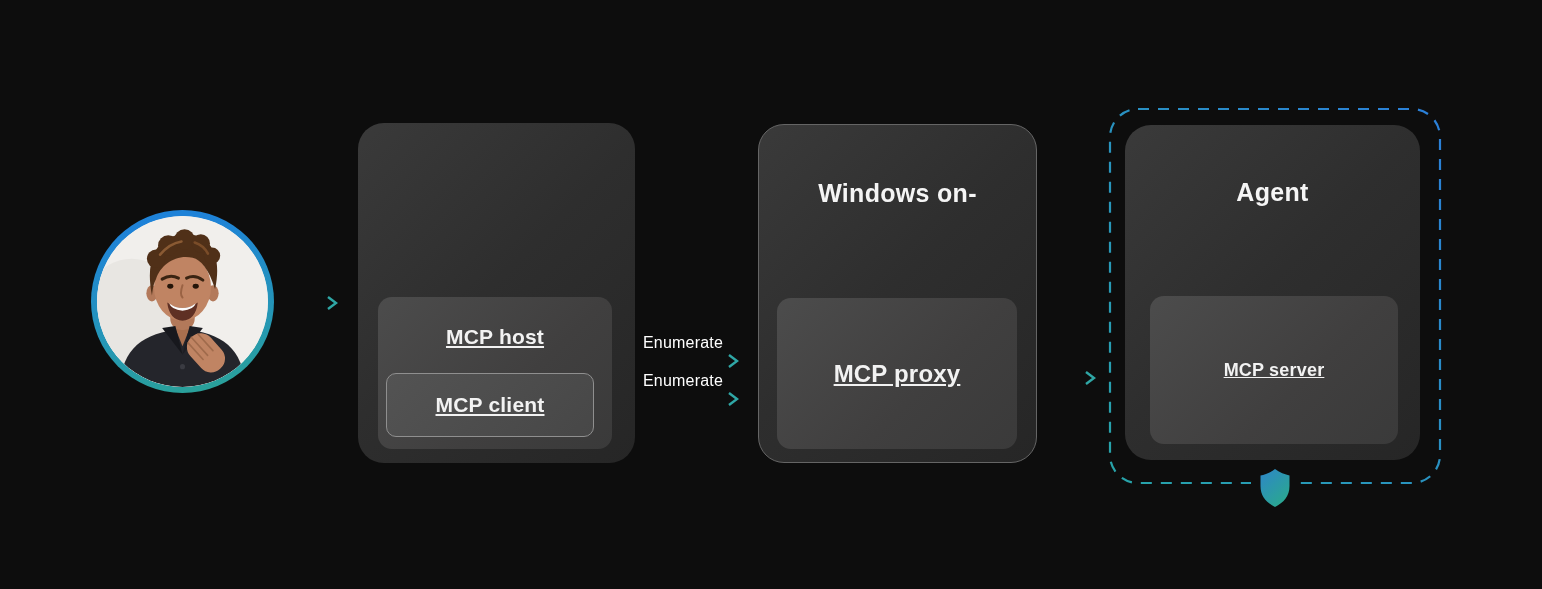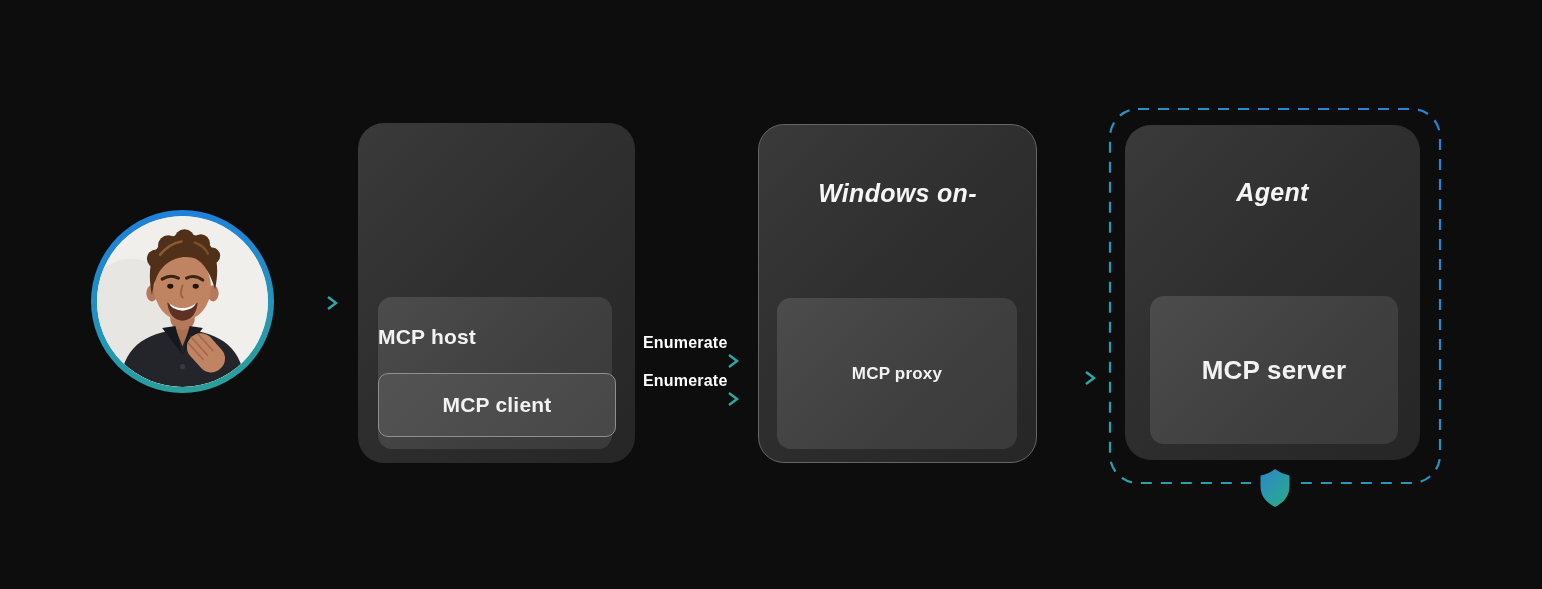--- a/index.html
+++ b/index.html
@@ -30,30 +30,30 @@
     background:linear-gradient(135deg,#4c4c4c 0%,#403f3f 60%,#3a3a3a 100%);
     border-radius:14px;box-sizing:border-box;
   }
   .client-box{
     background:linear-gradient(135deg,#535353 0%,#474747 100%);
     border:1px solid #8f8f8f;border-radius:10px;box-sizing:border-box;
     display:flex;align-items:center;justify-content:center;
   }
   .box-title{
     width:100%;text-align:center;color:#f5f5f5;font-size:25px;font-weight:700;
-    letter-spacing:.3px;line-height:35px;font-style:italic;
+    letter-spacing:.3px;line-height:35px;
   }
   .box-label{
-    color:#f2f2f2;font-size:21px;font-weight:700;letter-spacing:.2px;
+    color:#f2f2f2;font-size:21px;font-weight:700;letter-spacing:.2px;text-align:center;text-decoration:underline;
   }
   .center-flex{display:flex;align-items:center;justify-content:center;}
 
   
   .edge-label{
-    color:#ffffff;font-size:16px;font-weight:700;letter-spacing:.2px;line-height:19px;
+    color:#ffffff;font-size:16px;font-weight:400;letter-spacing:.2px;line-height:19px;
   }
   svg{display:block;}
 </style>
 </head>
 <body>
 
 <div class="stage">
 
   <svg width="0" height="0" style="position:absolute">
     <defs>
@@ -130,21 +130,21 @@
 
   <svg class="abs" style="left:286px;top:293px" width="56" height="20">
     <path d="M 2 10 H 42" stroke="url(#arrowGrad)" stroke-width="2.4" fill="none"></path>
     <path d="M 42 4 L 50 10 L 42 16" stroke="#2fa7a6" stroke-width="2.4" fill="none" stroke-linejoin="miter"></path>
   </svg>
 
   <div class="abs outer-box" style="left:358px;top:123px;width:277px;height:340px">
     <div class="abs box-title" style="top:188px;left:0">Agent</div>
     <div class="abs mid-box" style="left:20px;top:174px;width:234px;height:152px">
       <div class="abs box-label" style="top:28px;width:100%">MCP host</div>
-      <div class="abs client-box" style="left:0;top:76px;width:238px;height:64px">
+      <div class="abs client-box" style="left:8px;top:76px;width:208px;height:64px">
         <span class="box-label">MCP client</span>
       </div>
     </div>
   </div>
 
   <div class="abs edge-label" style="left:643px;top:333px">Enumerate</div>
   <svg class="abs" style="left:641px;top:353px" width="104" height="16">
     <path d="M 2 8 H 88" stroke="url(#arrowGrad)" stroke-width="2.4" fill="none"></path>
     <path d="M 88 2 L 96 8 L 88 14" stroke="#2fa7a6" stroke-width="2.4" fill="none"></path>
   </svg>
@@ -152,21 +152,21 @@
   <svg class="abs" style="left:641px;top:391px" width="104" height="16">
     <path d="M 2 8 H 88" stroke="url(#arrowGrad)" stroke-width="2.4" fill="none"></path>
     <path d="M 88 2 L 96 8 L 88 14" stroke="#2fa7a6" stroke-width="2.4" fill="none"></path>
   </svg>
 
   <div class="abs outer-box bordered" style="left:758px;top:124px;width:279px;height:339px">
     <div class="abs box-title" style="top:51px;left:0">
       <div>Windows on-</div>
     </div>
     <div class="abs mid-box center-flex" style="left:18px;top:173px;width:240px;height:151px">
-      <span class="box-label" style="font-size:17px">MCP proxy</span>
+      <span class="box-label" style="font-size:24px">MCP proxy</span>
     </div>
   </div>
 
   <svg class="abs" style="left:1042px;top:368px" width="58" height="20">
     <path d="M 2 10 H 44" stroke="url(#arrowGrad)" stroke-width="2.4" fill="none"></path>
     <path d="M 44 4 L 52 10 L 44 16" stroke="#2fa7a6" stroke-width="2.4" fill="none"></path>
   </svg>
 
   <svg class="abs" style="left:1104px;top:103px" width="340" height="410">
     <rect x="6" y="6" width="330" height="374" rx="28" fill="none" stroke="url(#dashGrad)" stroke-width="2.2" stroke-dasharray="11 9"></rect>
@@ -174,17 +174,17 @@
     <g transform="translate(154,365)">
       <path d="M 17 1 C 21 4.5 27.5 6.5 31.5 7.5 L 31.5 18 C 31.5 28.5 25.5 34.5 17 39 C 8.5 34.5 2.5 28.5 2.5 18 L 2.5 7.5 C 6.5 6.5 13 4.5 17 1 Z" fill="url(#shieldGrad)"></path>
     </g>
   </svg>
 
   <div class="abs outer-box" style="left:1125px;top:125px;width:295px;height:335px">
     <div class="abs box-title" style="top:50px;left:0">
       <div>Agent</div>
     </div>
     <div class="abs mid-box center-flex" style="left:25px;top:171px;width:248px;height:148px">
-      <span class="box-label" style="font-size:26px">MCP server</span>
+      <span class="box-label" style="font-size:18px">MCP server</span>
     </div>
   </div>
 
 </div>
 
 </body></html>

